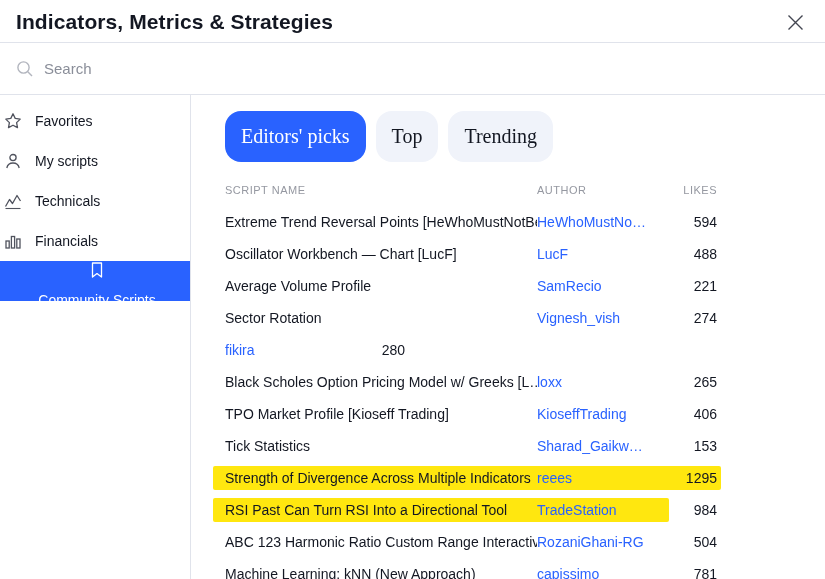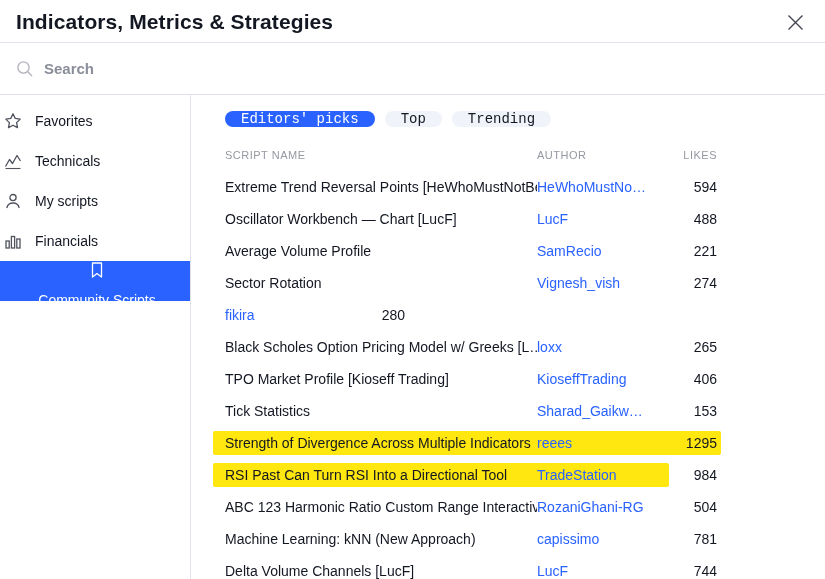--- a/index.html
+++ b/index.html
@@ -25,21 +25,21 @@
   .close-btn svg { display: block; }
 
   
   .search-row {
     display: flex; align-items: center; gap: 10px;
     padding: 0 16px; height: 52px; border-bottom: 1px solid #e0e3eb; flex: 0 0 auto;
   }
   .search-icon { color: #b2b5be; display: flex; align-items: center; }
   .search-input {
     border: none; outline: none; font-size: 15px; flex: 1;
-    font-family: "Liberation Sans", "DejaVu Sans", sans-serif; color: #131722; font-weight: bold;
+    font-family: "Liberation Sans", "DejaVu Sans", sans-serif; color: #131722;
   }
   .search-input::placeholder { color: #8a8e99; }
 
   
   .dlg-body { display: flex; flex: 1 1 auto; min-height: 0; }
 
   
   .sidebar {
     width: 191px; flex: 0 0 191px; border-right: 1px solid #e0e3eb; padding-top: 6px;
   }
@@ -50,22 +50,22 @@
   .side-item .s-icon { width: 18px; height: 18px; display: flex; align-items: center; justify-content: center; color: #50535e; }
   .side-item.selected { background: #2962ff; color: #ffffff; flex-direction: column; }
   .side-item.selected .s-icon { color: #ffffff; }
 
   
   .main { flex: 1 1 auto; padding: 16px 108px 0 34px; min-width: 0; }
 
   
   .tabs { display: flex; gap: 10px; margin-bottom: 22px; }
   .tab-pill {
-    border: none; cursor: pointer; font-family: Liberation Mono, monospace;
-    font-size: 14px; padding: 0 16px; border-radius: 16px;
+    border: none; cursor: pointer; font-family: Liberation Serif, serif;
+    font-size: 20px; padding: 14px 16px; border-radius: 16px;
     background: #f0f3fa; color: #131722;
   }
   .tab-pill.selected { background: #2962ff; color: #ffffff; }
 
   
   .thead { display: flex; align-items: center; margin-bottom: 10px; }
   .th {
     font-size: 11px; color: #9598a1; letter-spacing: 0.5px; font-weight: 400;
   }
   .c-script { flex: 1 1 auto; min-width: 0; white-space: nowrap; overflow: hidden; }
@@ -119,35 +119,35 @@
         <div class="side-item">
           <span class="s-icon">
             <svg width="18" height="18" viewBox="0 0 18 18" fill="none" stroke="currentColor" stroke-width="1.3" stroke-linejoin="round">
               <path d="M9 1.8l2.2 4.6 5 .7-3.6 3.5.9 5-4.5-2.4-4.5 2.4.9-5L1.8 7.1l5-.7z"></path>
             </svg>
           </span>
           <span>Favorites</span>
         </div>
         <div class="side-item">
           <span class="s-icon">
+            <svg width="18" height="18" viewBox="0 0 18 18" fill="none" stroke="currentColor" stroke-width="1.3">
+              <circle cx="9" cy="5.6" r="3.1"></circle>
+              <path d="M2.8 16c.7-3.2 3.2-5 6.2-5s5.5 1.8 6.2 5"></path>
+            </svg>
+          </span>
+          <span>My scripts</span>
+        </div>
+        <div class="side-item">
+          <span class="s-icon">
             <svg width="18" height="18" viewBox="0 0 18 18" fill="none" stroke="currentColor" stroke-width="1.3" stroke-linejoin="round">
               <path d="M1.5 14.5l4-7 3 4 4.5-8 3.5 5.5"></path>
               <path d="M1.5 16.5h15" stroke-width="1.1"></path>
             </svg>
           </span>
           <span>Technicals</span>
-        </div>
-        <div class="side-item">
-          <span class="s-icon">
-            <svg width="18" height="18" viewBox="0 0 18 18" fill="none" stroke="currentColor" stroke-width="1.3">
-              <circle cx="9" cy="5.6" r="3.1"></circle>
-              <path d="M2.8 16c.7-3.2 3.2-5 6.2-5s5.5 1.8 6.2 5"></path>
-            </svg>
-          </span>
-          <span>My scripts</span>
         </div>
         <div class="side-item">
           <span class="s-icon">
             <svg width="18" height="18" viewBox="0 0 18 18" fill="none" stroke="currentColor" stroke-width="1.3">
               <rect x="2" y="9" width="3.2" height="7"></rect>
               <rect x="7.4" y="4.5" width="3.2" height="11.5"></rect>
               <rect x="12.8" y="7" width="3.2" height="9"></rect>
             </svg>
           </span>
           <span>Financials</span>

